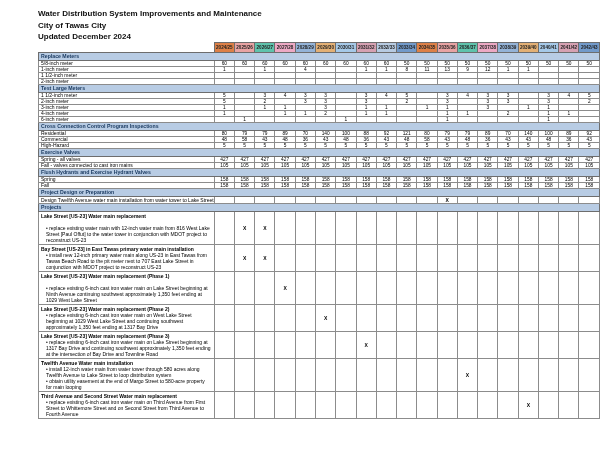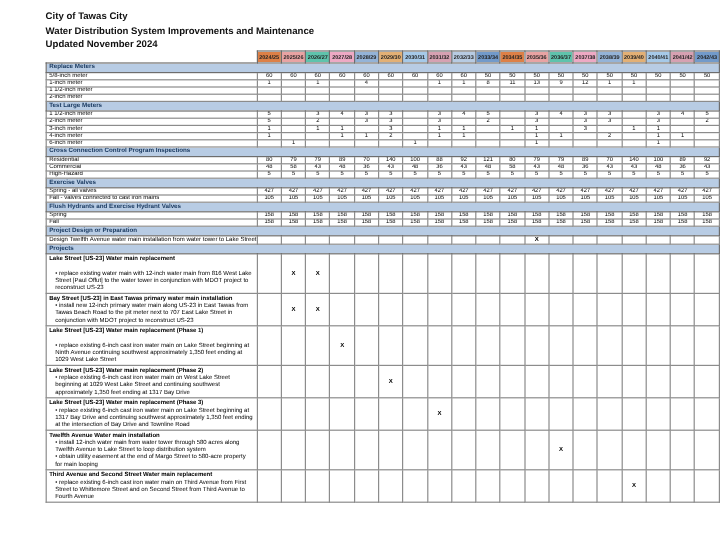--- a/index.html
+++ b/index.html
@@ -20,23 +20,23 @@
   td.proj { white-space:normal; line-height:6px; height:auto; vertical-align:top; padding:1px 2px; }
   .ptitle { font-weight:bold; font-size:5px; line-height:6px; }
   .bullet { font-size:5px; line-height:6px; padding-left:5px; }
   .gap { height:6px; }
   td.xcell { font-size:5px; font-weight:bold; text-align:center; }
 </style>
 </head>
 <body>
 
 <div class="titles">
+  <div class="title-line">Water Distribution System Improvements and Maintenance</div>
   <div class="title-line">City of Tawas City</div>
-  <div class="title-line">Water Distribution System Improvements and Maintenance</div>
-  <div class="title-line">Updated November 2024</div>
+  <div class="title-line">Updated December 2024</div>
 </div>
 
 <table id="tbl">
     <colgroup>
       <col style="width:152px">
       <col style="width:21px">
       <col style="width:21px">
       <col style="width:21px">
       <col style="width:21px">
       <col style="width:21px">

